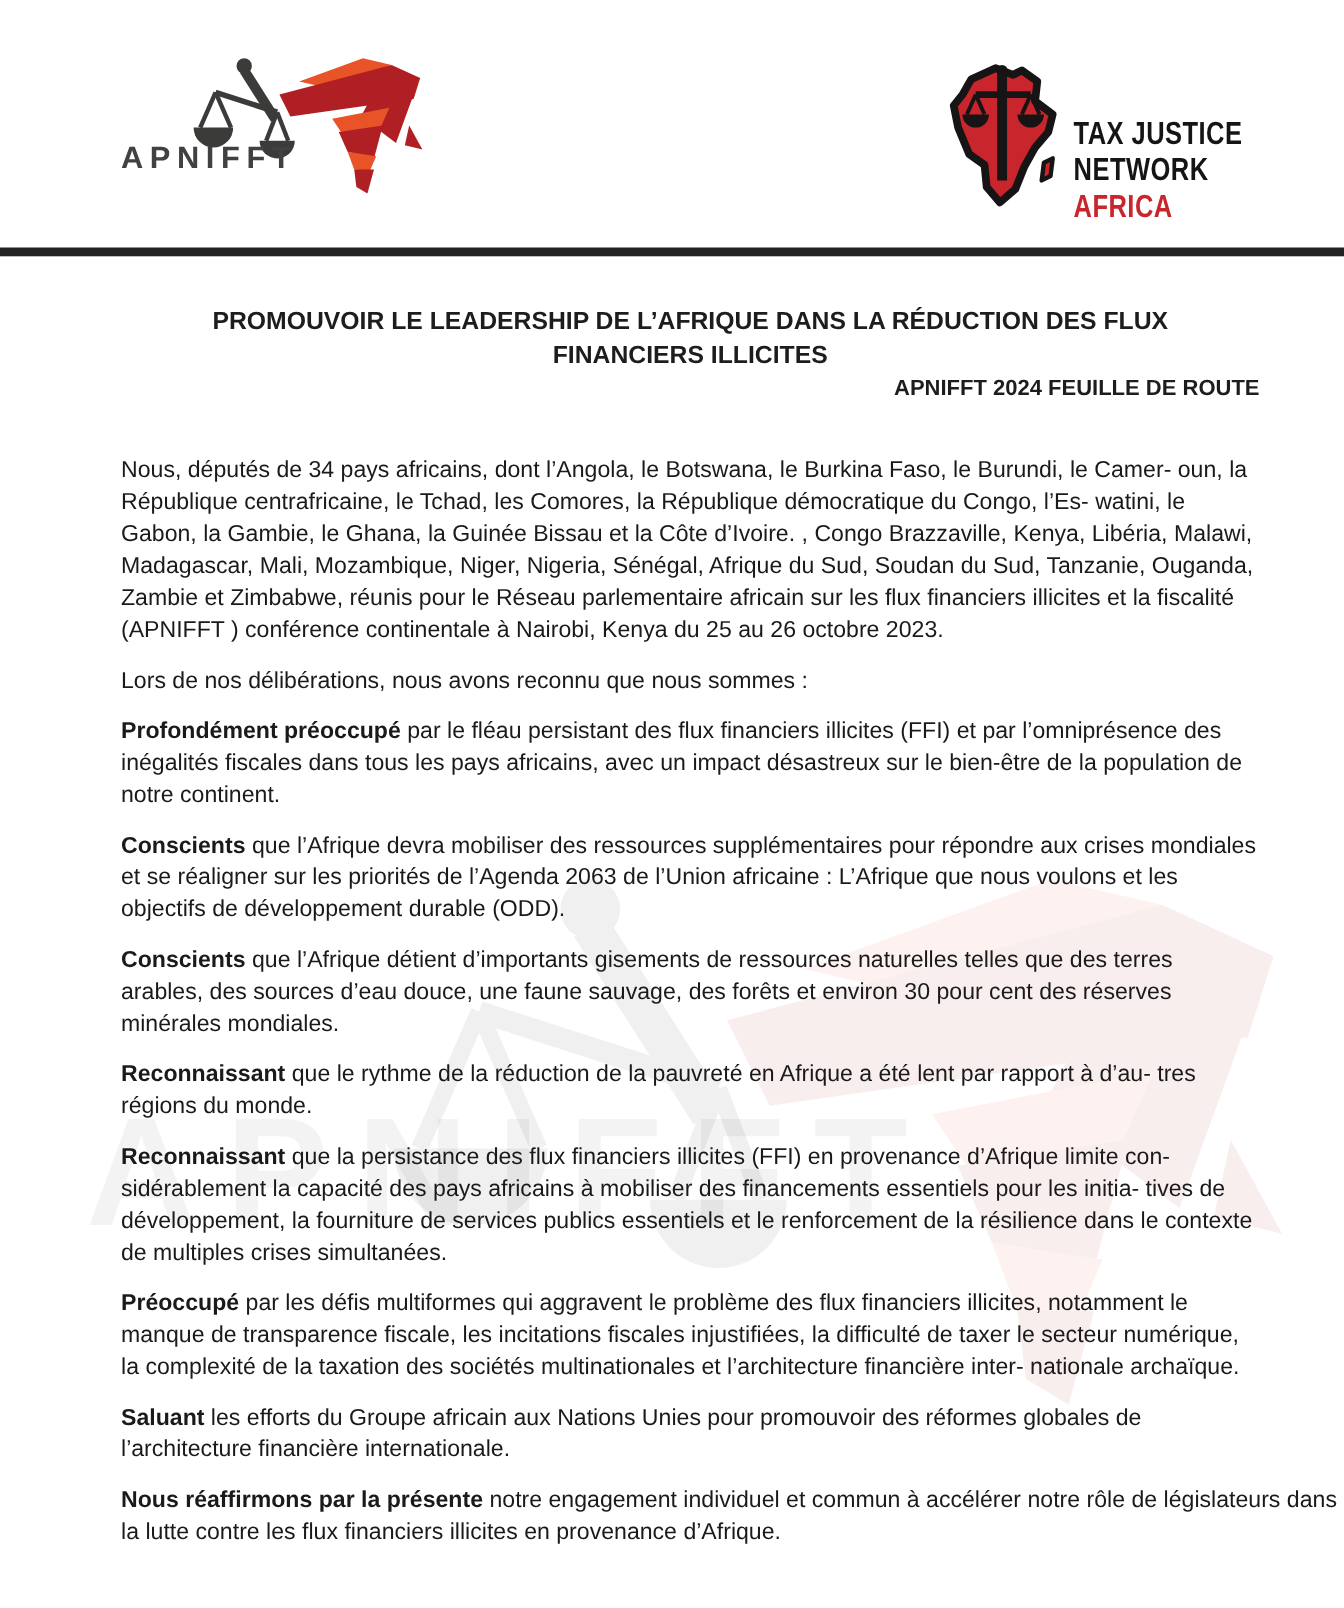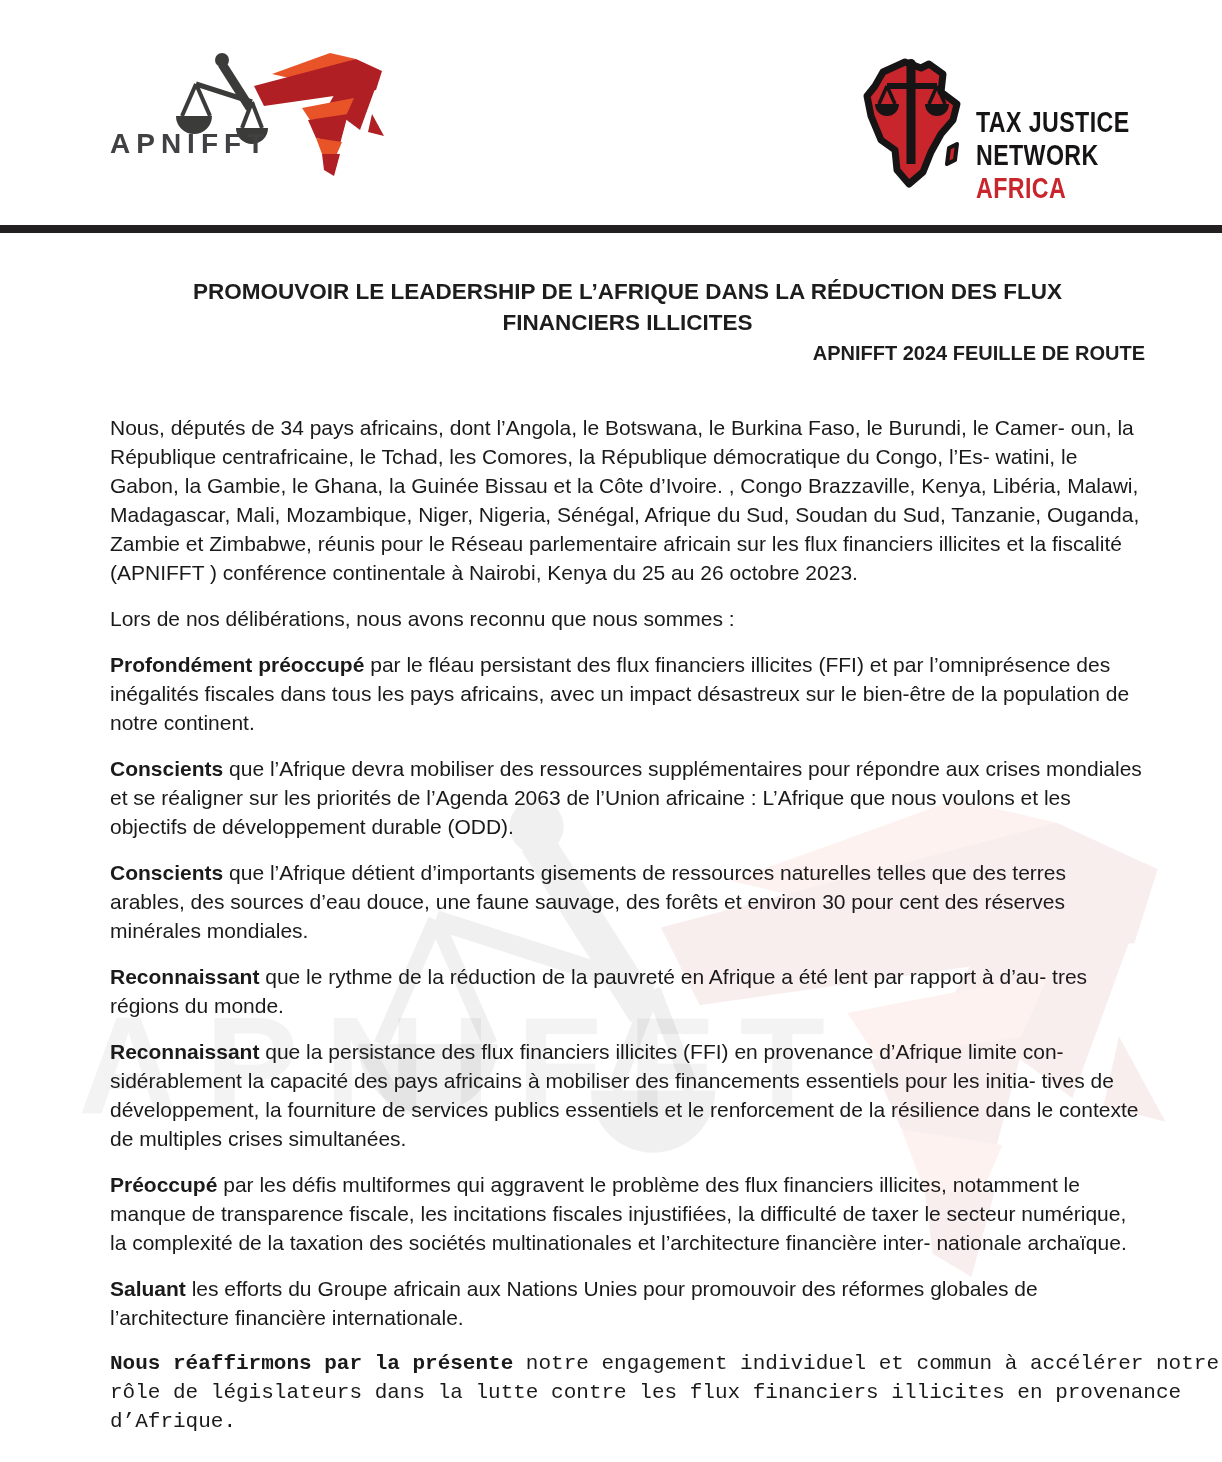--- a/index.html
+++ b/index.html
@@ -63,21 +63,21 @@
   .title {
     font-weight:bold; font-size:22.5px; line-height:31px;
     text-align:center; white-space:pre-line; color:#1d1d1d;
   }
   .subtitle {
     font-weight:bold; font-size:20px; line-height:31px;
     text-align:right; color:#1d1d1d;
   }
   .bodytext { margin-top:44px; font-size:21px; line-height:29px; }
   .para { margin:0 0 17px 0; }
-  .para:last-child { width:1110px;font-family:Liberation Mono, monospace; }
+  .para:last-child { width:1110px; }
   .para b { font-weight:bold; }
 </style>
 </head>
 <body>
 
 <div class="page">
 
   <svg width="0" height="0" style="position:absolute" aria-hidden="true">
     <defs>
       <symbol id="apnifft-mark" viewBox="0 0 390 170">

